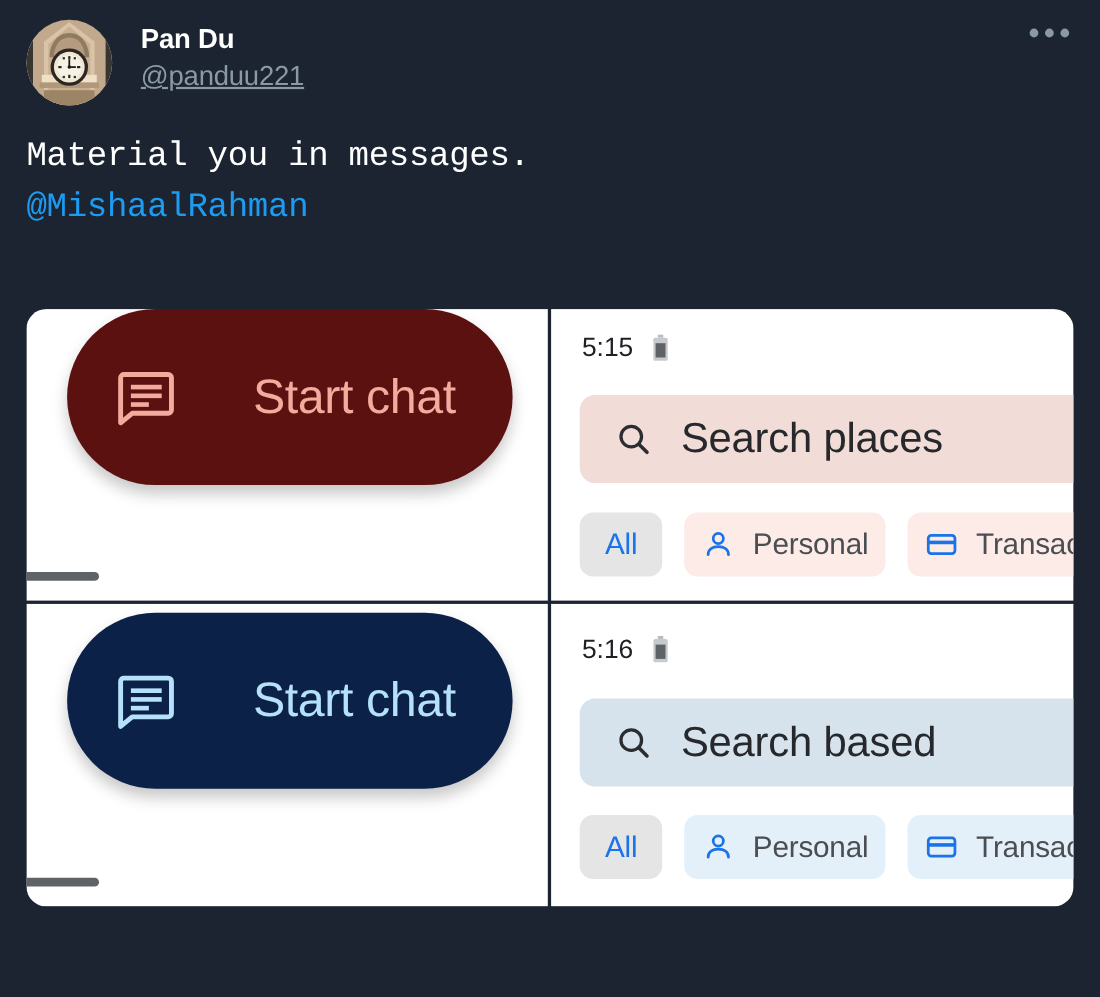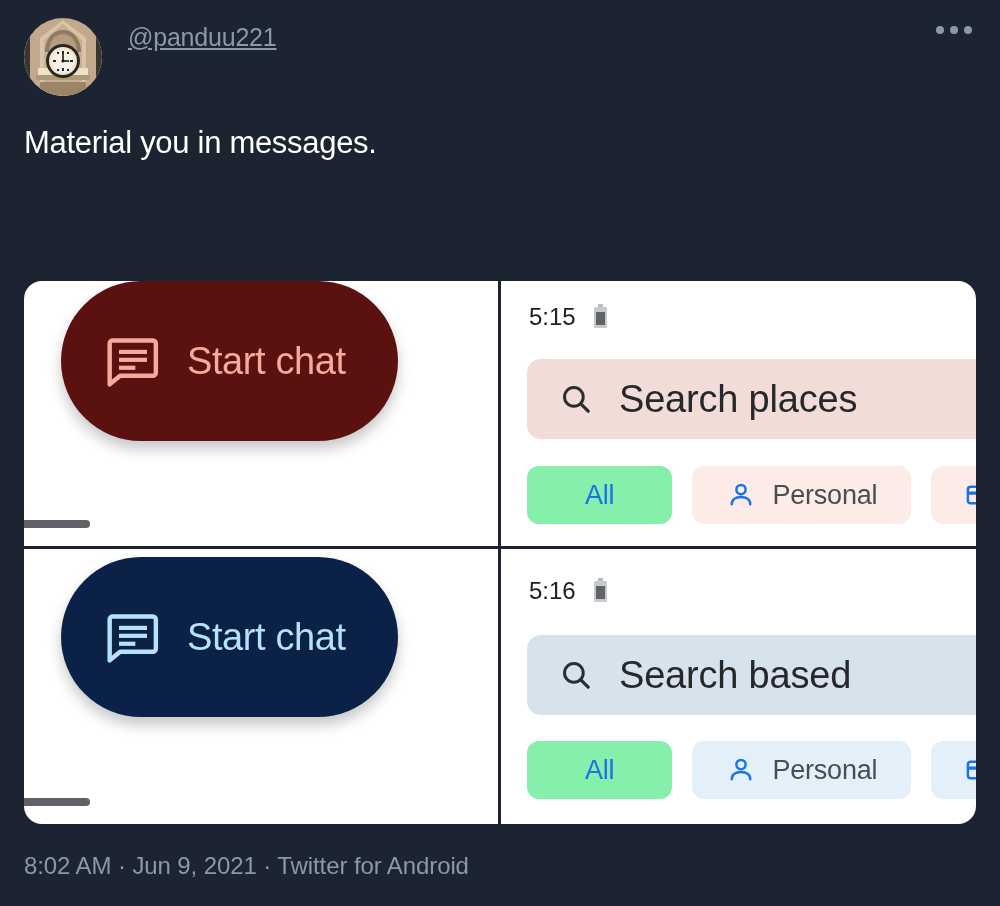--- a/index.html
+++ b/index.html
@@ -78,20 +78,21 @@
     display: block;
   }
 
   
   .tweet-text {
     padding: 10px 24px 0 24px;
     color: #ffffff;
     font-size: 31px;
     line-height: 46px;
     letter-spacing: -0.3px;
+    font-family: Liberation Mono, monospace;
   }
   .tweet-text .mention {
     color: #1d9bf0;
     cursor: pointer;
   }
 
   
   .media-card {
     position: absolute;
     left: 24px;
@@ -126,23 +127,24 @@
     display: flex;
     align-items: center;
     border-radius: 90px;
     height: 160px;
     padding: 0 52px 0 44px;
     gap: 26px;
     box-shadow: 0 8px 14px rgba(0,0,0,0.22);
     cursor: pointer;
   }
   .fab-label {
-    font-size: 38px;
+    font-size: 44px;
     letter-spacing: -0.4px;
     white-space: nowrap;
+    margin-left: 43px;
   }
   .fab svg { display: block; }
 
   .pane-fab-red .fab {
     left: 37px;
     top: 0px;
     background: #5c1111;
   }
   .pane-fab-red .fab-label { color: #f4ab9e; }
 
@@ -207,31 +209,31 @@
     display: flex;
     gap: 20px;
     align-items: center;
   }
   .chip {
     height: 58px;
     border-radius: 12px;
     display: flex;
     align-items: center;
     gap: 16px;
-    padding: 0 34px;
+    padding: 0 16px;
     white-space: nowrap;
     cursor: pointer;
   }
   .chip-label {
     font-size: 27px;
     letter-spacing: -0.2px;
   }
   .chip-all {
-    background: #86efac;
-    padding: 0 58px;
+    background: #e5e5e5;
+    padding: 0 23px;
   }
   .chip-all .chip-label { color: #1a73e8; }
   .chip-plain .chip-label { color: #4a4d51; }
 
   .pane-pink .searchbar { background: #f1dcd8; }
   .pane-pink .chip-plain { background: #fcebe7; }
 
   .pane-blue .searchbar { background: #d6e3ec; }
   .pane-blue .chip-plain { background: #e4f0f9; }
 
@@ -286,32 +288,34 @@
             <rect x="33" y="51" width="2" height="2"></rect>
             <rect x="43" y="51" width="2" height="2"></rect>
           </g>
           <rect x="38.2" y="36" width="1.6" height="8" fill="#1c1a18"></rect>
           <rect x="39" y="42.2" width="6" height="1.6" fill="#1c1a18"></rect>
           <circle cx="39" cy="43" r="1.6" fill="#1c1a18"></circle>
         </g>
       </svg>
     </div>
     <div class="id-block">
+      <div class="display-name">Pan Du</div>
       <div class="handle">@panduu221</div>
     </div>
   </div>
 
   <div class="more-menu">
     <span></span>
     <span></span>
     <span></span>
   </div>
 
   <div class="tweet-text">
     <div>Material you in messages.</div>
+    <div class="mention">@MishaalRahman</div>
   </div>
 
   <div class="media-card">
     <div class="grid">
 
       <div class="pane pane-fab-red">
         <div class="fab">
           <svg width="56" height="56" viewBox="0 0 24 24">
             <path d="M3.5 3.2 h17 a1.3 1.3 0 0 1 1.3 1.3 v12.5 a1.3 1.3 0 0 1 -1.3 1.3 h-14 L2 22 V4.5 A1.3 1.3 0 0 1 3.5 3.2 Z" fill="none" stroke="#f4ab9e" stroke-width="1.9" stroke-linejoin="round"></path>
             <rect x="6" y="7.2" width="12" height="1.8" fill="#f4ab9e"></rect>
@@ -416,17 +420,14 @@
               <rect x="2.3" y="9.2" width="19.4" height="2.6" fill="#1a73e8"></rect>
             </svg>
             <span class="chip-label">Transac</span>
           </div>
         </div>
       </div>
 
     </div>
   </div>
 
-  <div class="tweet-footer">
-    <span>8:02 AM</span><span> · </span><span>Jun 9, 2021</span><span> · </span><span class="src">Twitter for Android</span>
-  </div>
 
 </div>
 
 </body></html>

